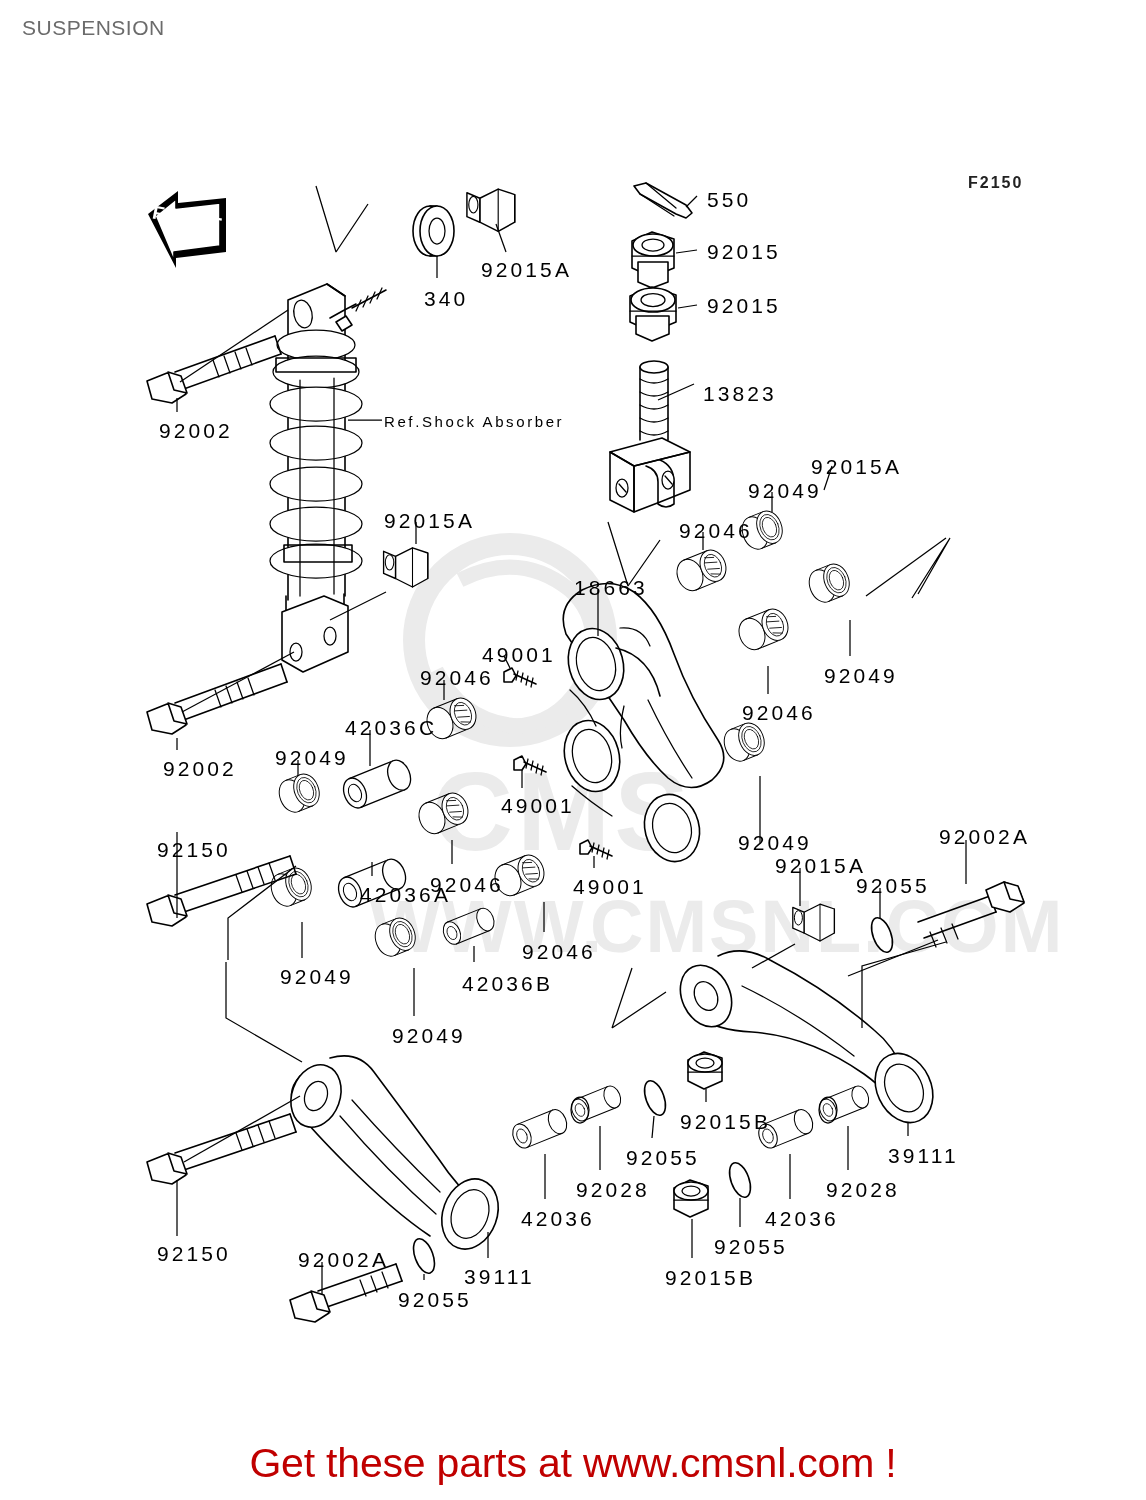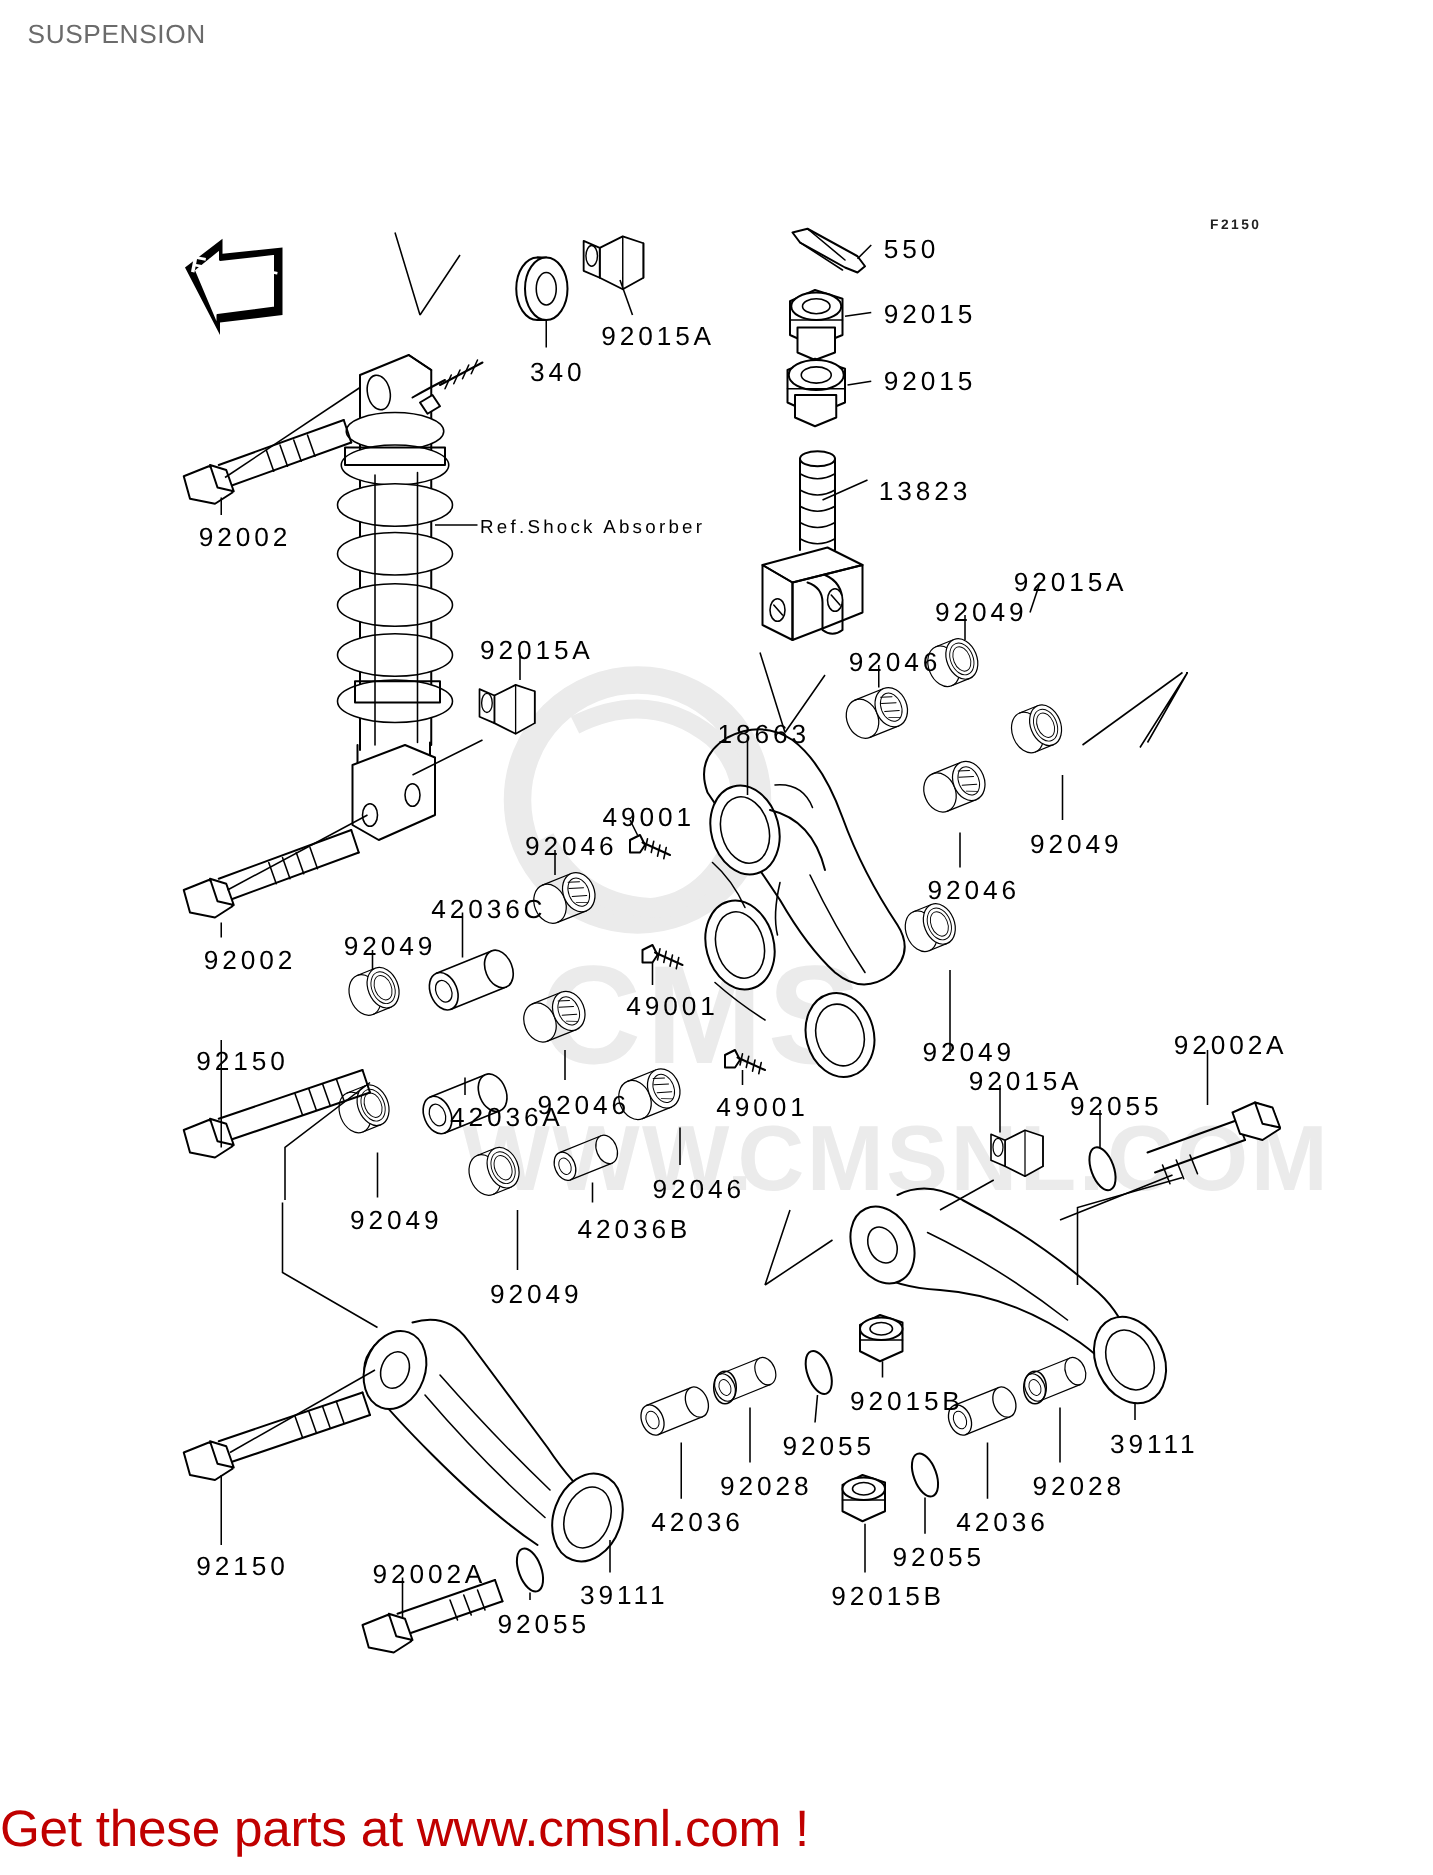--- a/index.html
+++ b/index.html
@@ -17,21 +17,21 @@
 
   
   #title {
     position: absolute; left: 22px; top: 16px;
     font-size: 21px; color: #6b6b6b;
     letter-spacing: 0.5px;
     white-space: nowrap;
   }
   #figref {
     position: absolute; left: 968px; top: 174px;
-    font-size: 11px; color: #222; font-weight: bold;
+    font-size: 16px; color: #222; font-weight: bold;
     letter-spacing: 2px;
   }
 
   
   #canvas {
     position: absolute; left: 0; top: 0;
     width: 1146px; height: 1420px;
   }
 
   
@@ -71,21 +71,21 @@
   #watermark {
     position: absolute; left: 330px; top: 520px;
     width: 560px; height: 470px;
     pointer-events: none;
     opacity: 1;
   }
 
   
   #banner {
     position: absolute; left: 0; top: 1440px;
-    width: 1146px; 
+    width: 1146px; text-align: center;
     font-size: 41px;
     color: #c00000;
     font-family: "Liberation Sans", sans-serif;
     letter-spacing: -0.2px;
     white-space: nowrap;
   }
 </style>
 </head>
 <body>
 

